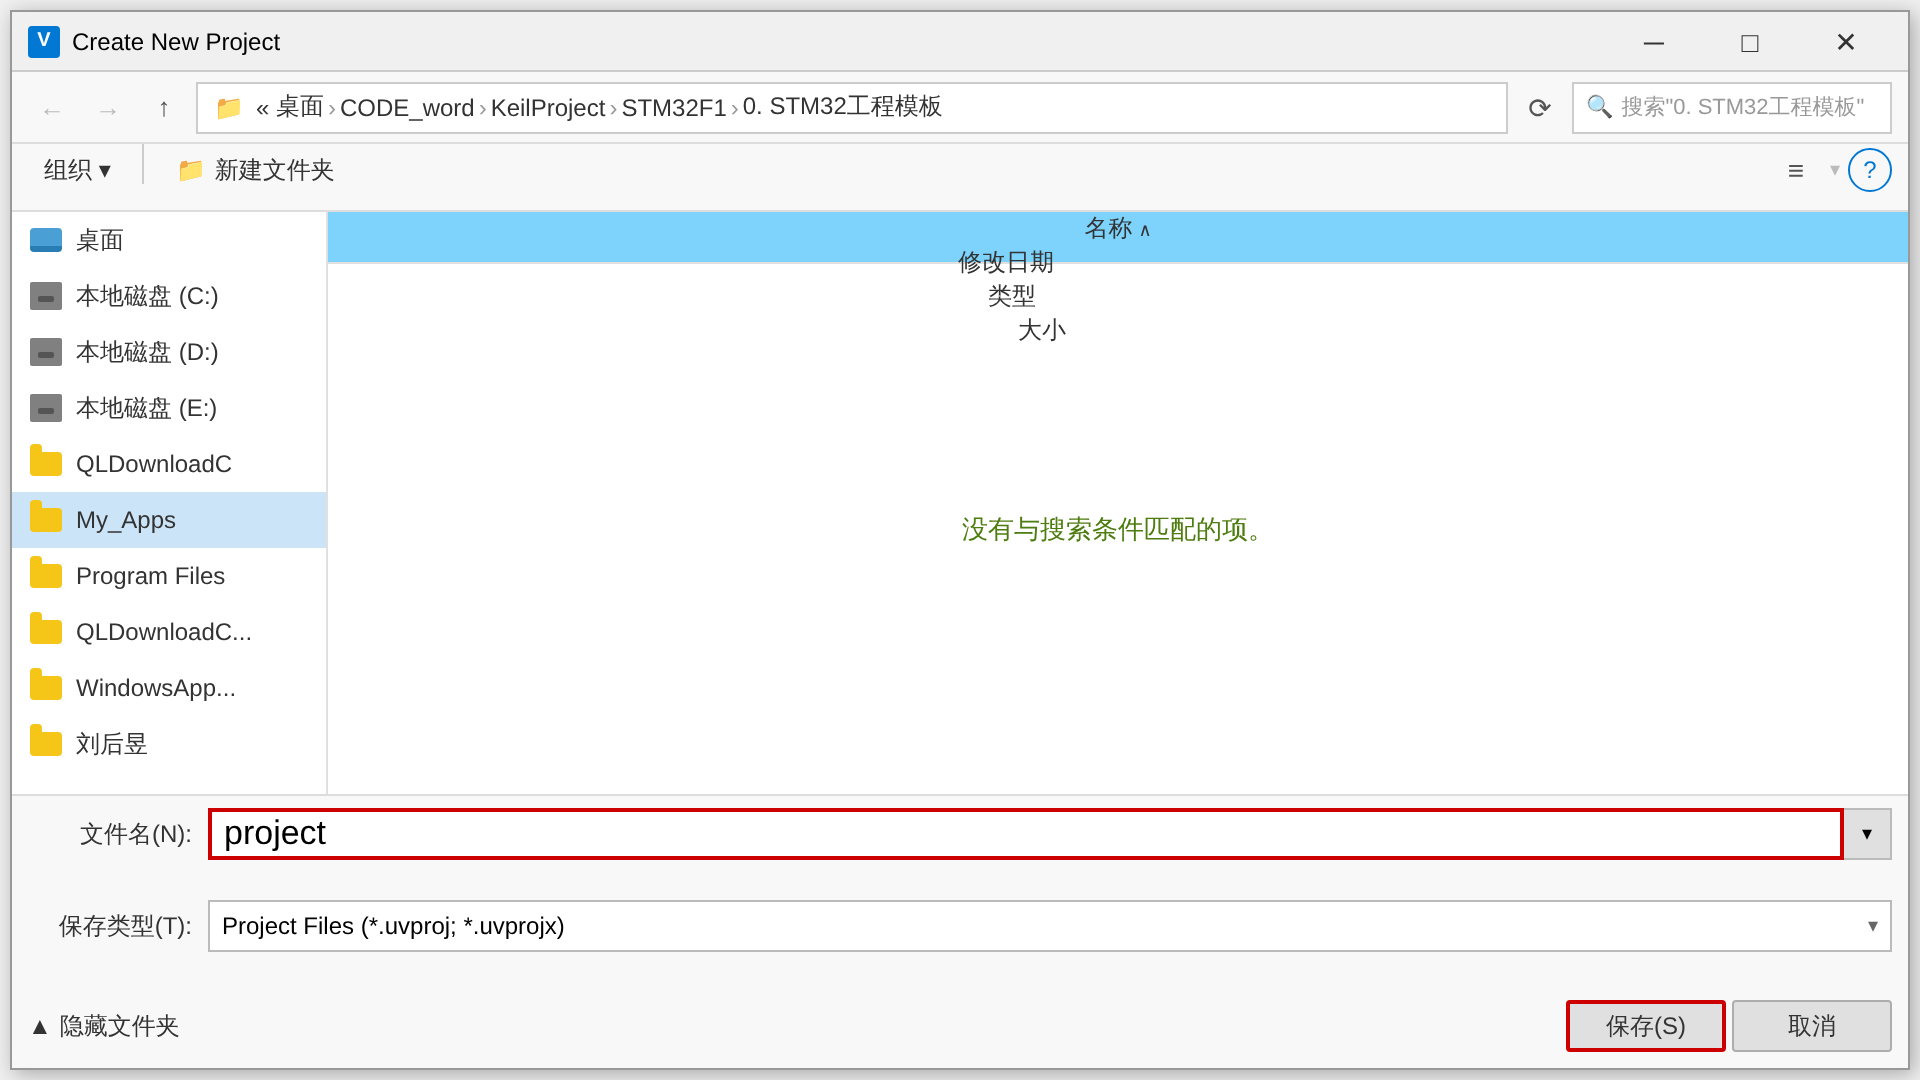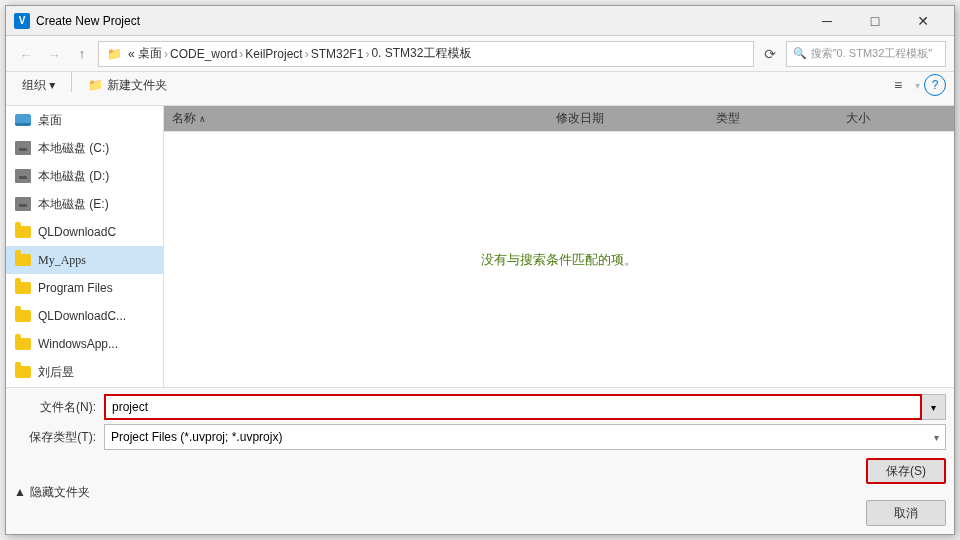--- a/index.html
+++ b/index.html
@@ -215,21 +215,21 @@
       height: 28px;
       display: flex;
       align-items: center;
       padding: 0 8px;
       cursor: pointer;
       white-space: nowrap;
       overflow: hidden;
       font-size: 12px;
       color: #333;
     }
-    .sidebar-item.selected { background: #cce4f7; font-family: Liberation Serif, serif; }
+    .sidebar-item.selected { background: #cce4f7; }
     .sidebar-icon {
       width: 18px;
       height: 18px;
       margin-right: 6px;
       flex-shrink: 0;
       display: flex;
       align-items: center;
       justify-content: center;
     }
     .folder-icon-yellow {
@@ -274,21 +274,22 @@
       display: flex;
       flex-direction: column;
       background: white;
     }
     .column-headers {
       height: 26px;
       border-bottom: 1px solid #e0e0e0;
       display: flex;
       align-items: center;
       padding: 0 8px;
-      background: #a3a3a3;
+      background: #7dd3fc;
+      flex-direction: column;
     }
     .col-header {
       font-size: 12px;
       color: #333;
       cursor: pointer;
       display: flex;
       align-items: center;
       gap: 3px;
     }
     .col-name { flex: 1; }
@@ -306,35 +307,35 @@
 
     
     .bottom-bar {
       border-top: 1px solid #ddd;
       background: #f8f8f8;
       padding: 6px 8px;
     }
     .field-row {
       display: flex;
       align-items: center;
-      margin-bottom: 4px;
+      margin-bottom: 20px;
     }
     .field-label {
       width: 90px;
       font-size: 12px;
       color: #333;
       text-align: right;
       padding-right: 8px;
     }
     .field-input {
       flex: 1;
       height: 26px;
       border: 2px solid #cc0000;
       padding: 0 6px;
-      font-size: 12px;
+      font-size: 17px;
       outline: none;
     }
     .field-dropdown {
       flex: 1;
       height: 26px;
       border: 1px solid #bbb;
       padding: 0 6px;
       font-size: 12px;
       background: white;
       display: flex;
@@ -362,22 +363,21 @@
     .hide-files {
       display: flex;
       align-items: center;
       gap: 4px;
       font-size: 12px;
       color: #333;
       cursor: pointer;
     }
     .action-buttons {
       display: flex;
-      gap: 16px;
-      flex-direction: column;
+      gap: 3px;
     }
     .action-btn {
       height: 26px;
       min-width: 80px;
       padding: 0 12px;
       border: 1px solid #adadad;
       background: #e0e0e0;
       font-size: 12px;
       cursor: pointer;
       border-radius: 2px;

